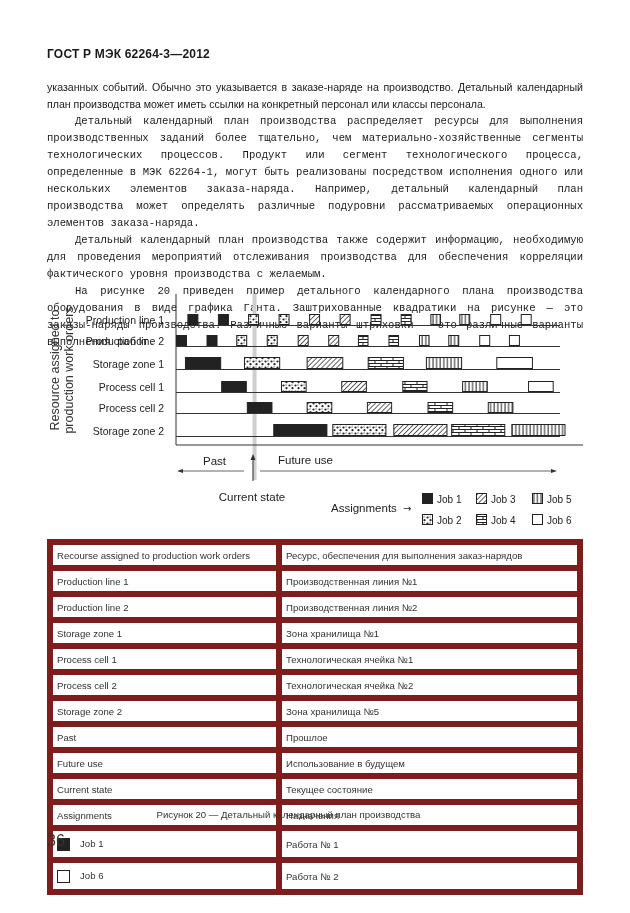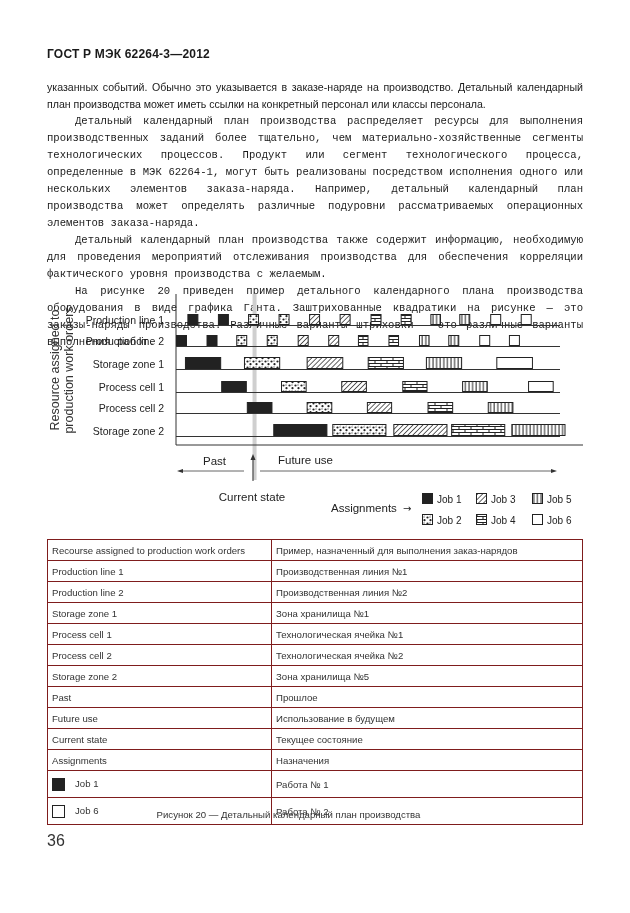--- a/index.html
+++ b/index.html
@@ -5,21 +5,21 @@
   html, body { margin:0; padding:0; background:#fff; }
   body { width:630px; height:913px; position:relative; overflow:hidden;
          font-family:"Liberation Sans", sans-serif; color:#1a1a1a; }
   .hdr { position:absolute; left:47px; top:47px; font-size:12px; font-weight:bold; letter-spacing:0.2px; }
   .body-text { position:absolute; left:47px; top:79px; width:536px; font-size:10.6px; line-height:17px; text-align:justify; }
   .body-text p { margin:0; }
   .body-text p.ind { text-indent:28px;font-family:Liberation Mono, monospace; }
   .body-text p.bold { font-weight:bold; text-indent:28px; }
   #gantt { position:absolute; left:0; top:288px; }
   table.tbl { position:absolute; left:47px; top:539px; width:536px; border-collapse:collapse; font-size:9.6px; color:#333; }
-  table.tbl td { border:1px solid #7f1d1d; padding:0 4px; height:20px; vertical-align:middle;margin-top:12px; }
+  table.tbl td { border:6px solid #7f1d1d; padding:0 4px; height:20px; vertical-align:middle;margin-top:12px; }
   table.tbl td.c1 { width:215px; }
   table.tbl tr.tall td { height:26px; }
   .sw { display:inline-block; width:13px; height:13px; border:1px solid #222; vertical-align:middle; margin-right:10px; box-sizing:border-box; }
   .sw.black { background:#222; }
   .caption { position:absolute; left:0; width:521px; top:809px; text-align:center; font-size:9.6px; color:#333;padding-left:28px; }
   .pageno { position:absolute; left:47px; top:832px; font-size:16px; color:#333; }
 </style>
 </head>
 <body>
 
@@ -156,21 +156,21 @@
       <text x="547" y="214.5" font-size="10" fill="#222" font-family="Liberation Sans, sans-serif">Job 5</text>
       <rect x="532.5" y="226.5" width="10" height="10" fill="#fff" stroke="#222"></rect>
       <text x="547" y="235.5" font-size="10" fill="#222" font-family="Liberation Sans, sans-serif">Job 6</text>
     </g>
 </svg>
 
 <table class="tbl">
   <tbody id="tbl-body">
       <tr>
         <td class="c1"><span>Recourse assigned to production work orders</span></td>
-        <td>Пример, назначенный для выполнения заказ-нарядов</td>
+        <td>Ресурс, обеспечения для выполнения заказ-нарядов</td>
       </tr>
       <tr>
         <td class="c1"><span>Production line 1</span></td>
         <td>Производственная линия №1</td>
       </tr>
       <tr>
         <td class="c1"><span>Production line 2</span></td>
         <td>Производственная линия №2</td>
       </tr>
       <tr>

